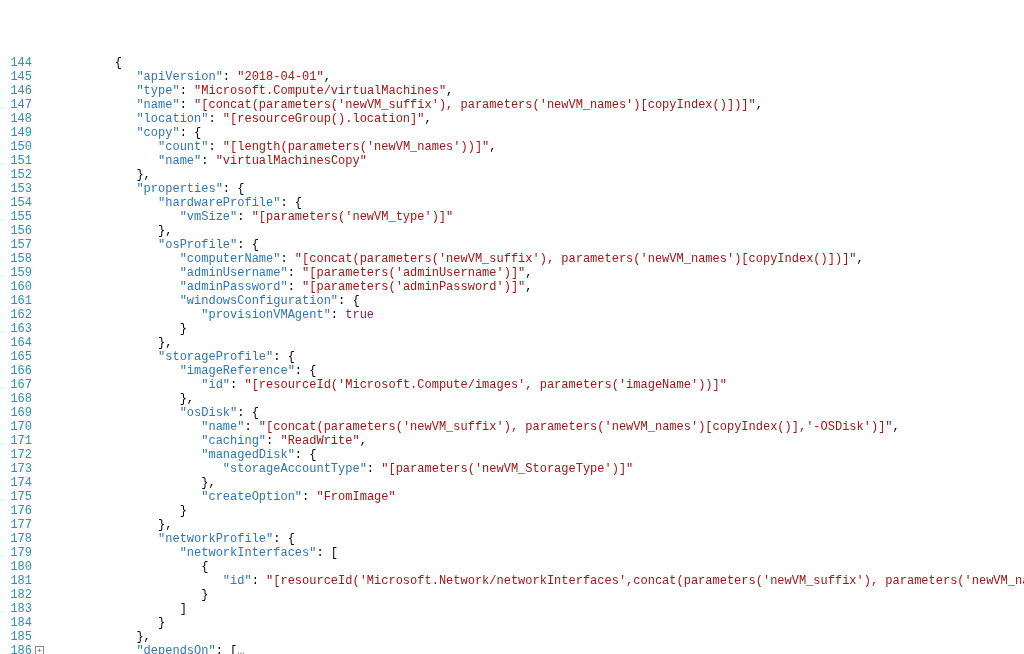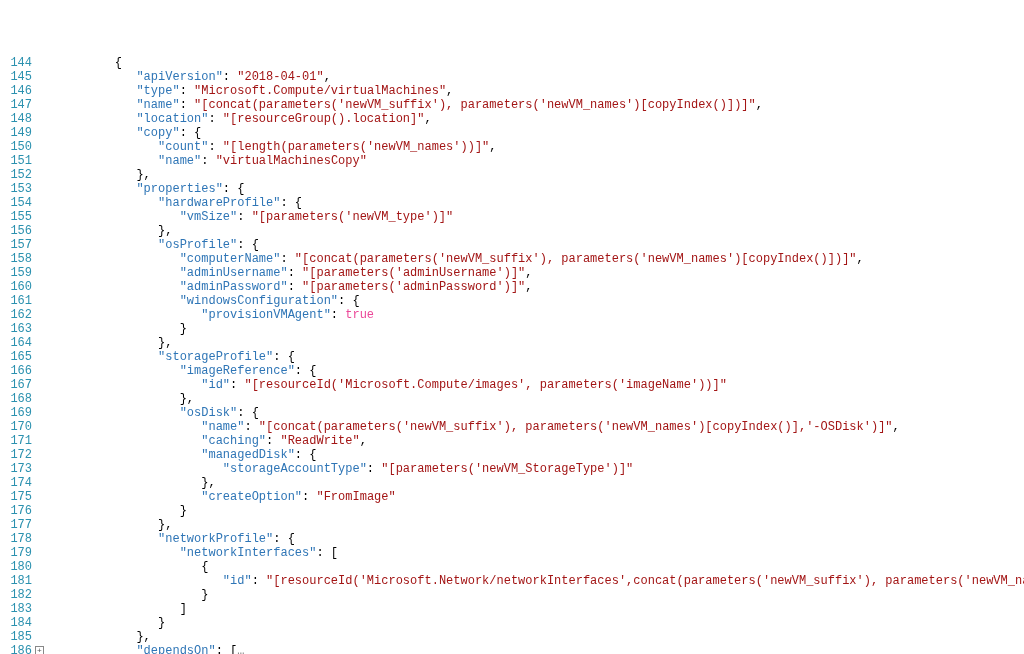--- a/index.html
+++ b/index.html
@@ -40,21 +40,21 @@
     text-align: center;
     color: #555;
     cursor: pointer;
   }
   .code {
     padding-left: 4px;
   }
   .ln { height: 14px; }
   .k { color: #2e75b6; }   
   .s { color: #a31515; }   
-  .n { color: #ec4899; }   
+  .n { color: #701a75; }   
   .p { color: #000; }      
   .ell { color: #888; }    
 </style>
 </head>
 <body>
 
 
 
 <div class="editor">
   <div class="gutter" id="gutter"><div>144</div><div>145</div><div>146</div><div>147</div><div>148</div><div>149</div><div>150</div><div>151</div><div>152</div><div>153</div><div>154</div><div>155</div><div>156</div><div>157</div><div>158</div><div>159</div><div>160</div><div>161</div><div>162</div><div>163</div><div>164</div><div>165</div><div>166</div><div>167</div><div>168</div><div>169</div><div>170</div><div>171</div><div>172</div><div>173</div><div>174</div><div>175</div><div>176</div><div>177</div><div>178</div><div>179</div><div>180</div><div>181</div><div>182</div><div>183</div><div>184</div><div>185</div><div>186</div></div>

